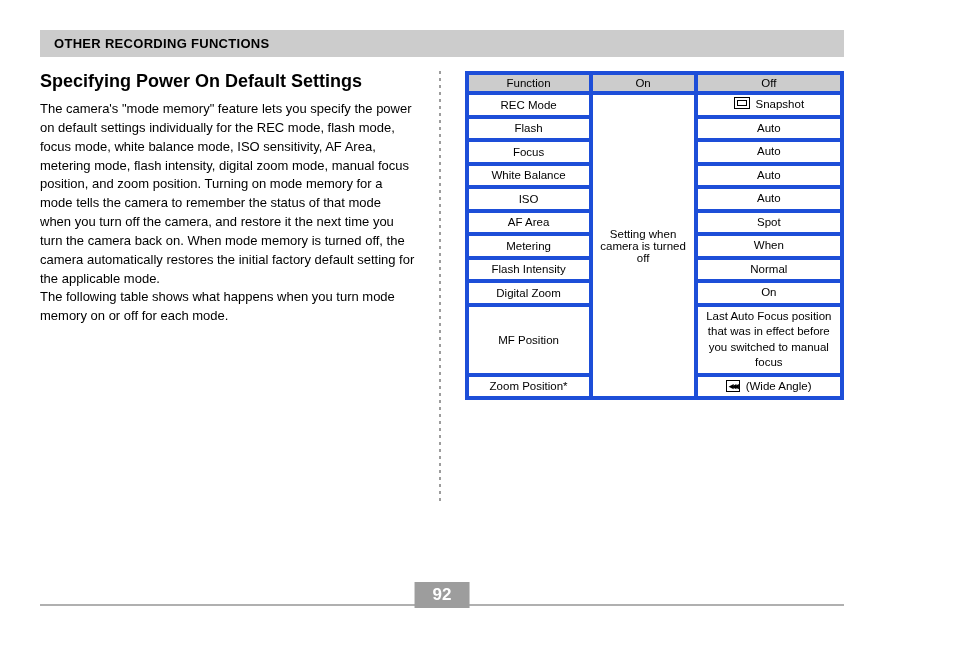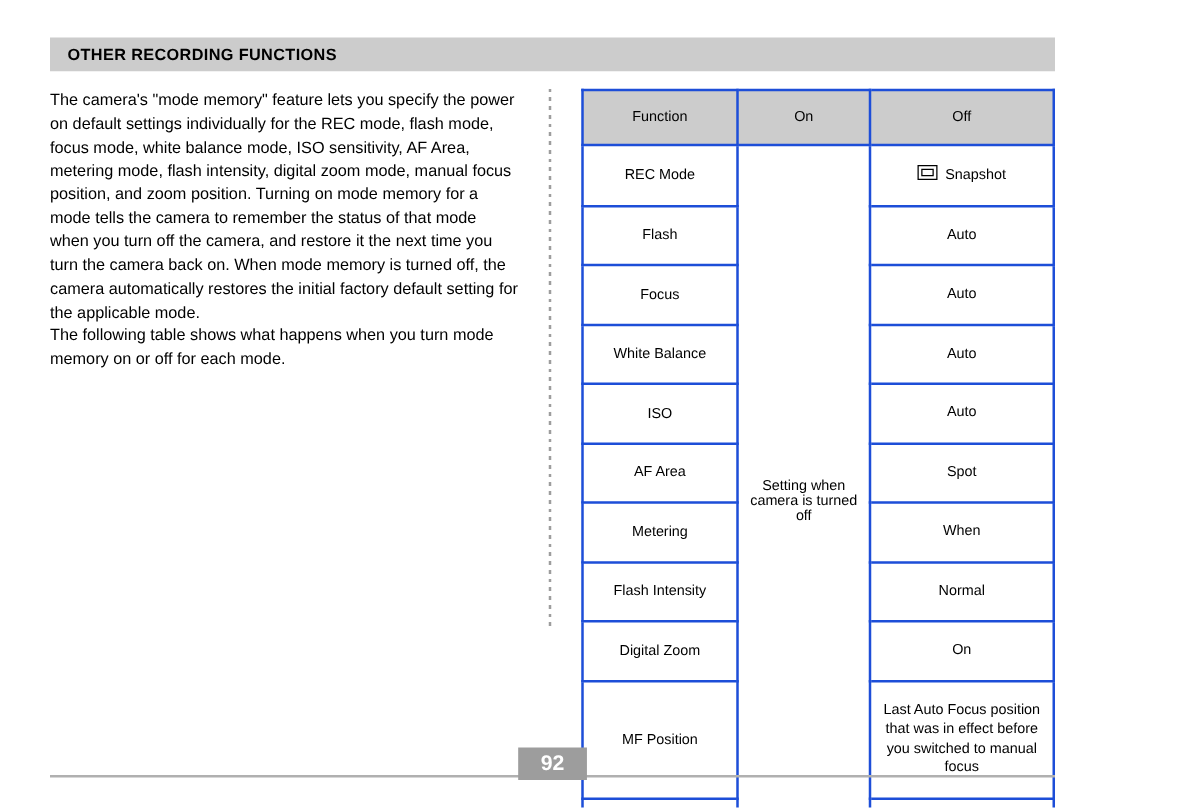--- a/index.html
+++ b/index.html
@@ -54,22 +54,22 @@
     width: 420px;
   }
   table.memory {
     border-collapse: collapse;
     width: 100%;
     font-size: 11.5px;
     table-layout: fixed;
   }
   table.memory th,
   table.memory td {
-    border: 2px solid #1d4ed8;
-    padding: 15px 6px;
+    border: 4px solid #1d4ed8;
+    padding: 2px 6px;
     text-align: center;
     vertical-align: middle;
   }
   table.memory th {
     background: #cccccc;
     font-weight: normal;
   }
   .off-cell {
     text-align: left;
     line-height: 1.35;
@@ -108,21 +108,21 @@
     margin-top: 6px;
   }
   .footnote .ast {
     display: inline-block;
     width: 10px;
   }
   .page-footer {
     position: absolute;
     left: 40px;
     right: 40px;
-    bottom: 24px;
+    bottom: 40px;
   }
   .footer-line {
     height: 2px;
     background: #b0b0b0;
     position: relative;
   }
   .page-number {
     position: absolute;
     left: 50%;
     transform: translateX(-50%);
@@ -139,20 +139,21 @@
 
 <div class="page">
 
   <div class="section-bar">
     <span>OTHER RECORDING FUNCTIONS</span>
   </div>
 
   <div class="columns">
 
     <div class="col-left">
+      <h2 class="heading">Specifying Power On Default Settings</h2>
       <div class="body-text">The camera's "mode memory" feature lets you specify the power on default settings individually for the REC mode, flash mode, focus mode, white balance mode, ISO sensitivity, AF Area, metering mode, flash intensity, digital zoom mode, manual focus position, and zoom position. Turning on mode memory for a mode tells the camera to remember the status of that mode when you turn off the camera, and restore it the next time you turn the camera back on. When mode memory is turned off, the camera automatically restores the initial factory default setting for the applicable mode.</div>
       <div class="body-text">The following table shows what happens when you turn mode memory on or off for each mode.</div>
     </div>
 
     <div class="divider"></div>
 
     <div class="col-right">
       <table class="memory">
         <colgroup>
           <col style="width:33%">

